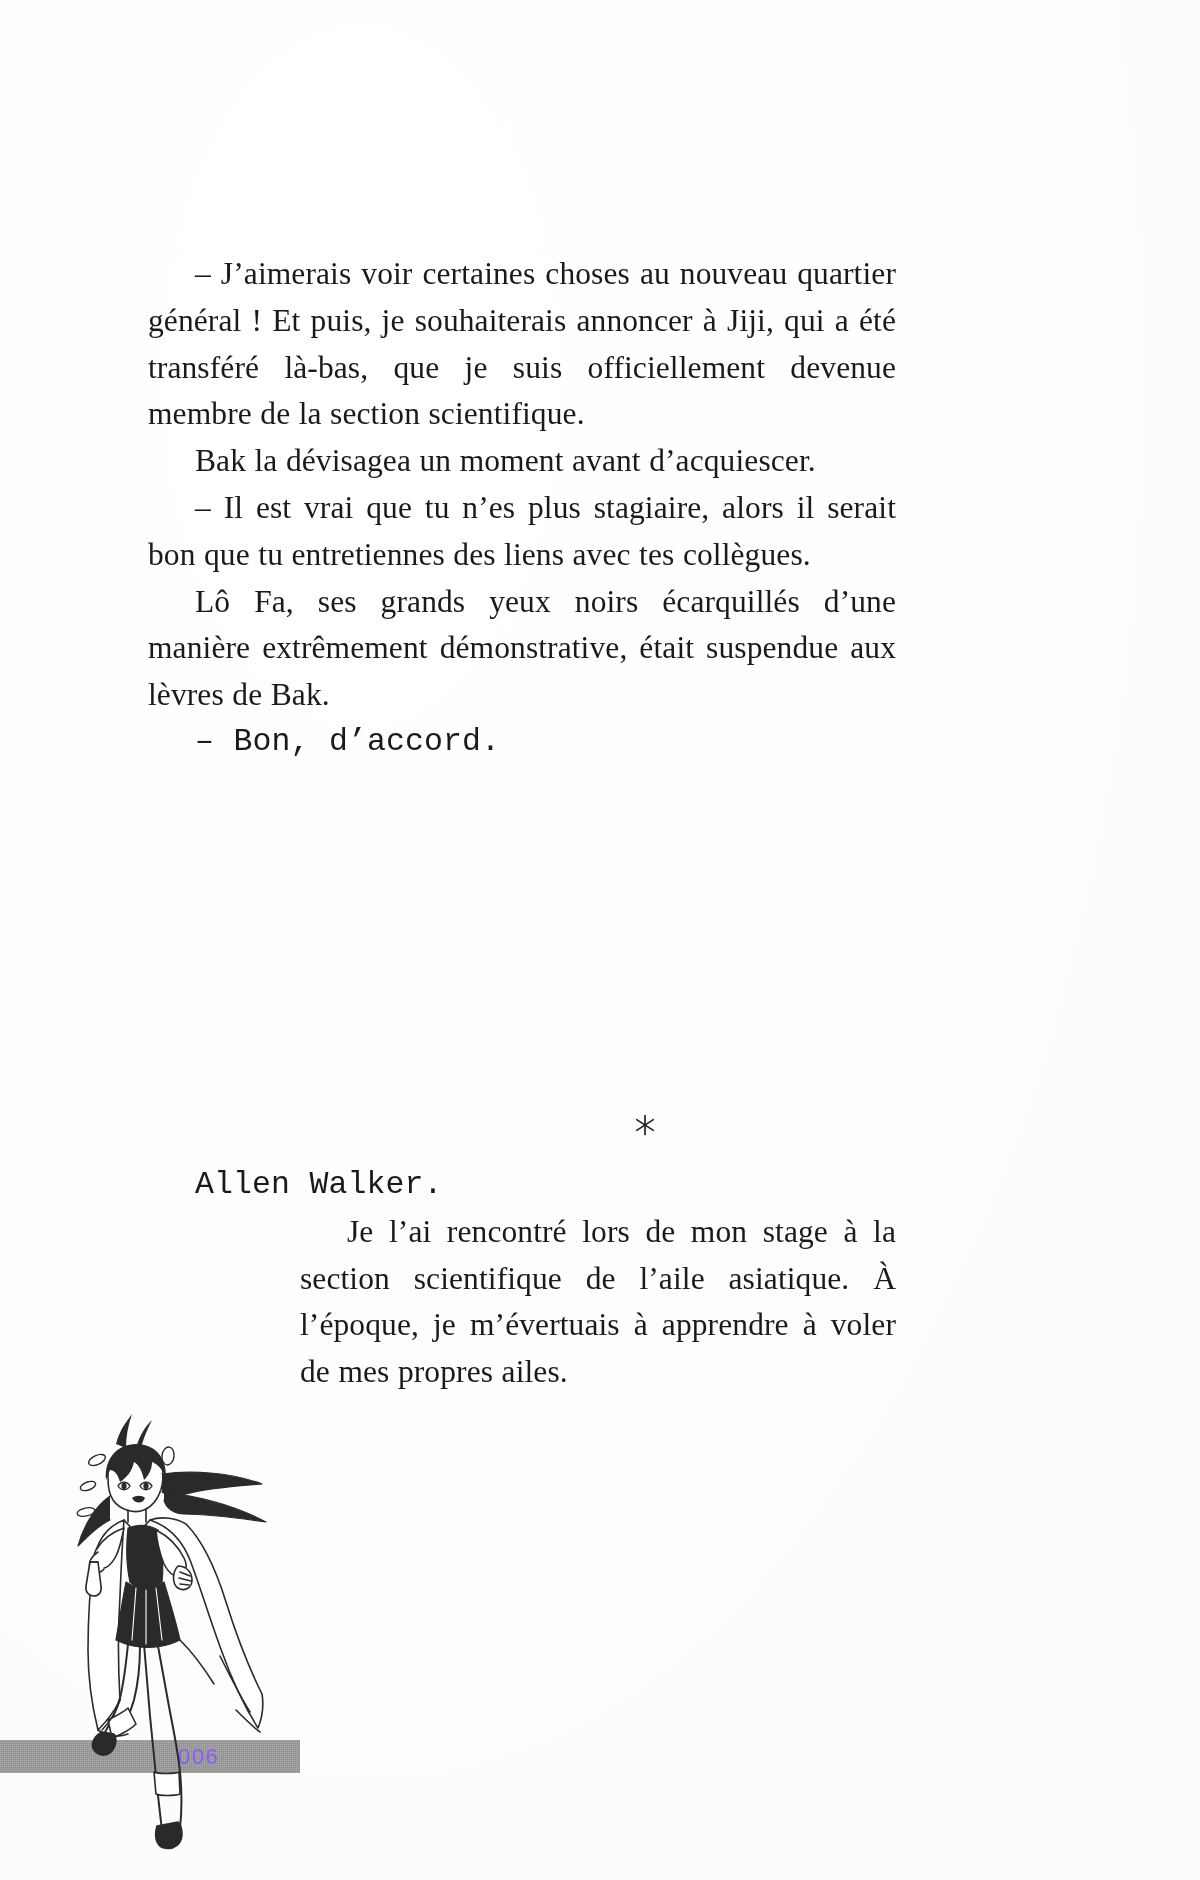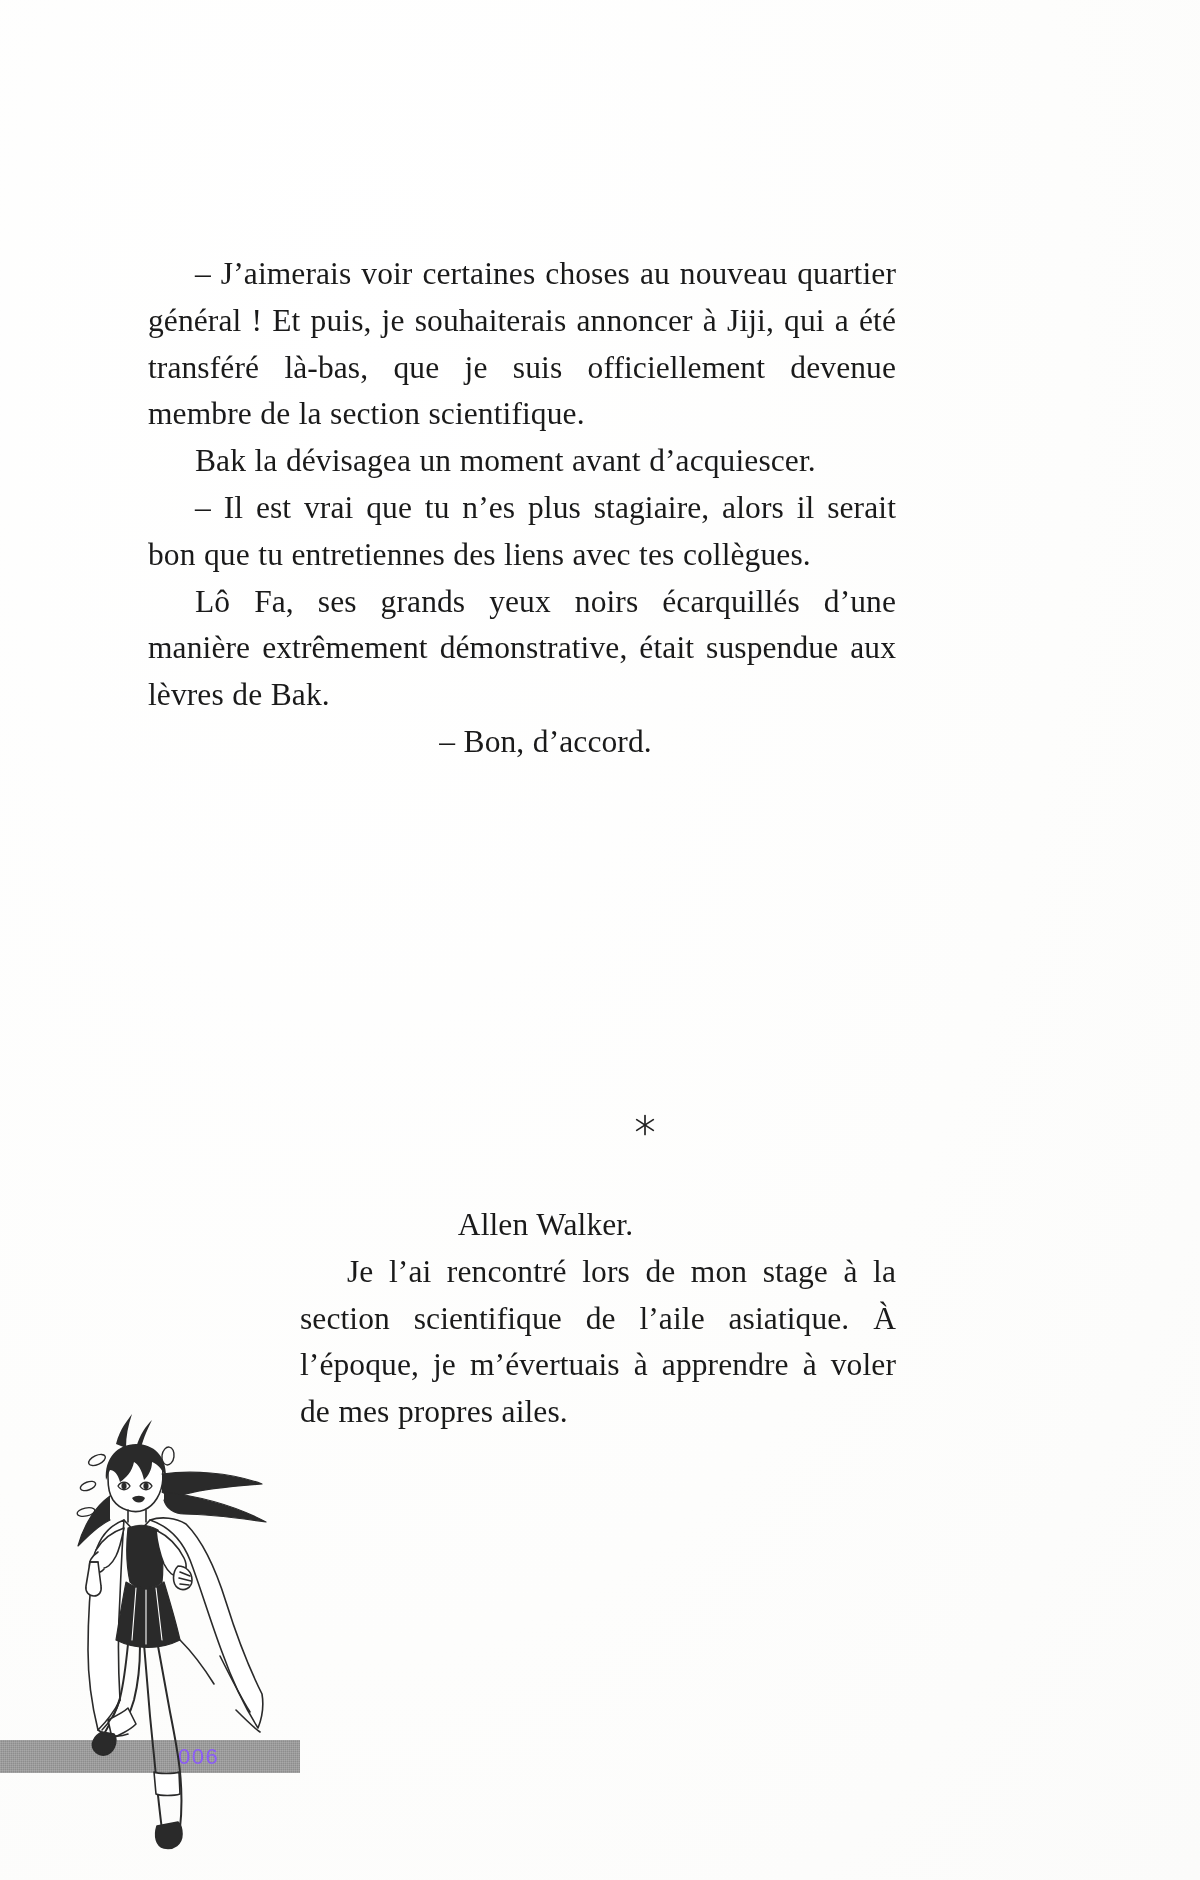--- a/index.html
+++ b/index.html
@@ -51,21 +51,22 @@
     word-spacing: 0.5px;
     -webkit-font-smoothing: antialiased;
   }
   .para.indent {
     text-indent: 47px;
   }
   .para.italic {
     font-style: italic;
   }
   .para.nojust {
-    text-align: center;
+    text-align: left;
+    font-family: Liberation Mono, monospace;
   }
 
   
   #separator {
     position: absolute;
     left: 0;
     top: 0;
     width: 748px;
     text-align: center;
   }
@@ -74,21 +75,21 @@
     font-size: 30px;
     line-height: 1;
     color: #222222;
     transform: translateX(123px);
   }
 
   
   #text-column-2 {
     position: absolute;
     left: 148px;
-    top: 1202px;
+    top: 1162px;
     width: 748px;
   }
   #shape-spacer2 {
     float: left;
     width: 152px;
     height: 160px;
   }
 
   
   #page-number-bar {

